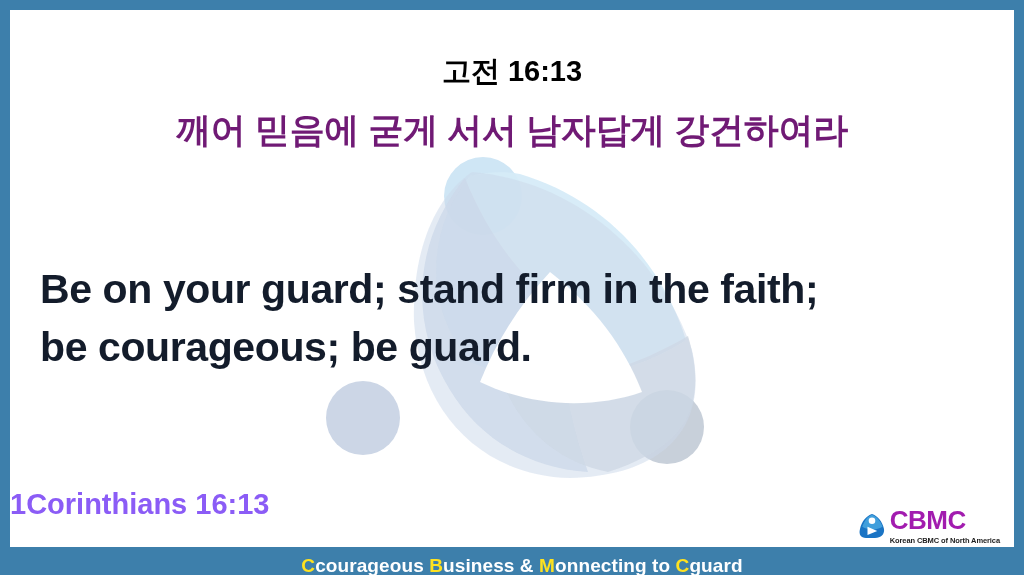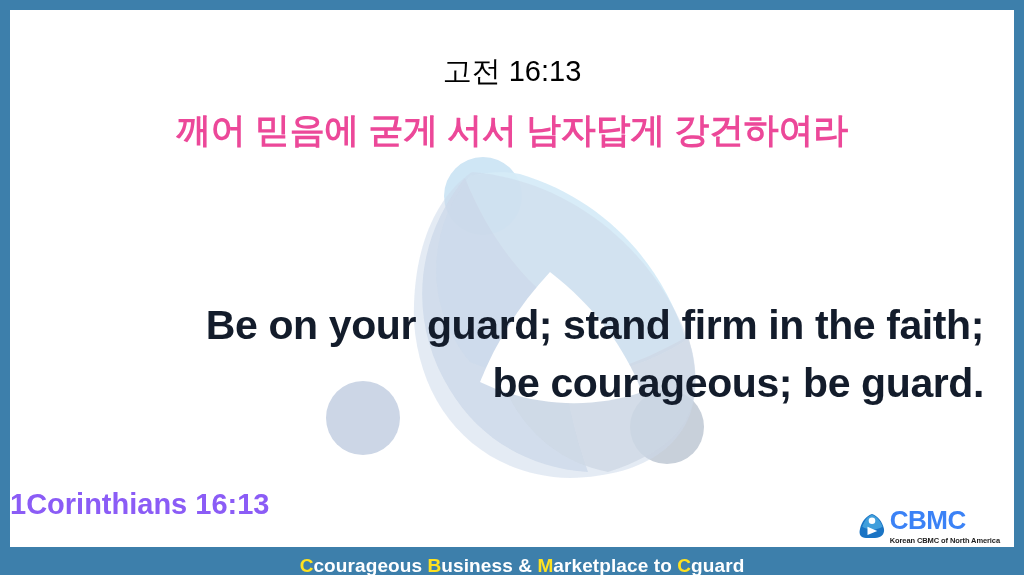--- a/index.html
+++ b/index.html
@@ -45,49 +45,48 @@
     height: 100%;
   }
 
   .verse-ref-ko {
     position: absolute;
     top: 42px;
     left: 0;
     right: 0;
     text-align: center;
     font-size: 29px;
-    font-weight: normal;
+    font-weight: bold;
     color: #000000;
     letter-spacing: 0px;
   }
 
   .verse-ko {
     position: absolute;
     top: 97px;
     left: 0;
     right: 0;
     text-align: center;
     font-size: 35px;
     font-weight: bold;
-    color: #ec4899;
+    color: #701a75;
     letter-spacing: -0.3px;
   }
 
   .verse-en {
     position: absolute;
     top: 250px;
     left: 30px;
     right: 30px;
-    text-align: right;
+    text-align: left;
     font-size: 41px;
     font-weight: bold;
     line-height: 58px;
     color: #131c2b;
     letter-spacing: -0.4px;
-    margin-top: 36px;
   }
 
   .verse-ref-en {
     position: absolute;
     top: 478px;
     left: 0;
     right: 0;
     text-align: left;
     font-size: 29px;
     font-weight: bold;
@@ -111,21 +110,21 @@
   }
   .logo-textblock {
     display: flex;
     flex-direction: column;
     align-items: flex-start;
     line-height: 1;
   }
   .logo-word {
     font-size: 26px;
     font-weight: bold;
-    color: #3b82f6;
+    color: #a21caf;
     letter-spacing: -0.5px;
     line-height: 24px;
   }
   .logo-sub {
     font-size: 7.5px;
     font-weight: bold;
     color: #1d1d1d;
     letter-spacing: -0.1px;
     margin-top: 5px;
   }
@@ -221,16 +220,16 @@
       </svg>
       <div class="logo-textblock">
         <div class="logo-word">CBMC</div>
         <div class="logo-sub">Korean CBMC of North America</div>
       </div>
     </div>
 
   </div>
 
   <div class="footer">
-    <div class="footer-tagline"><span class="hl">C</span><span>courageous </span><span class="hl">B</span><span>usiness &amp; </span><span class="hl">M</span><span>arketplace to </span><span class="hl">C</span><span>guard</span></div>
+    <div class="footer-tagline"><span class="hl">C</span><span>courageous </span><span class="hl">B</span><span>usiness &amp; </span><span class="hl">M</span><span>onnecting to </span><span class="hl">C</span><span>guard</span></div>
   </div>
 
 </div>
 
 </body></html>

